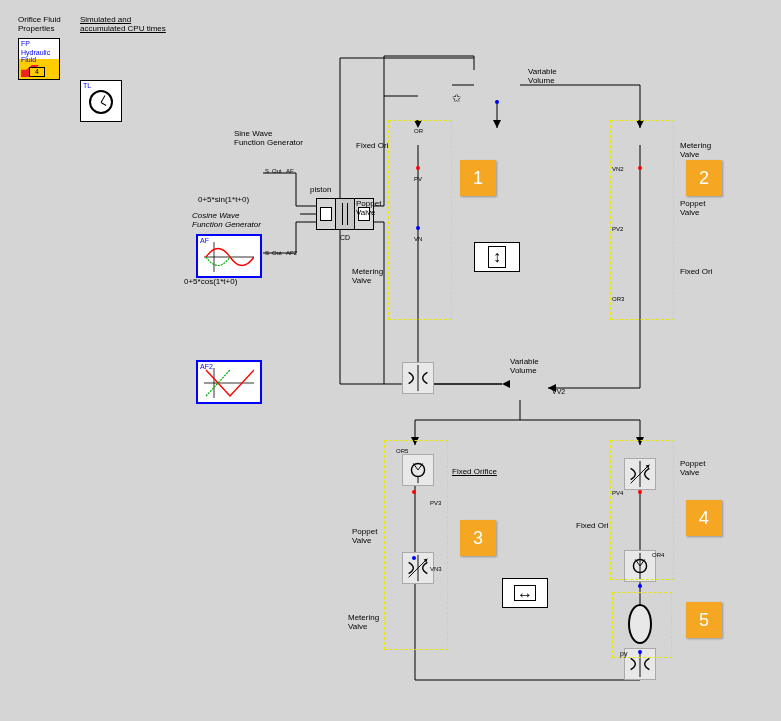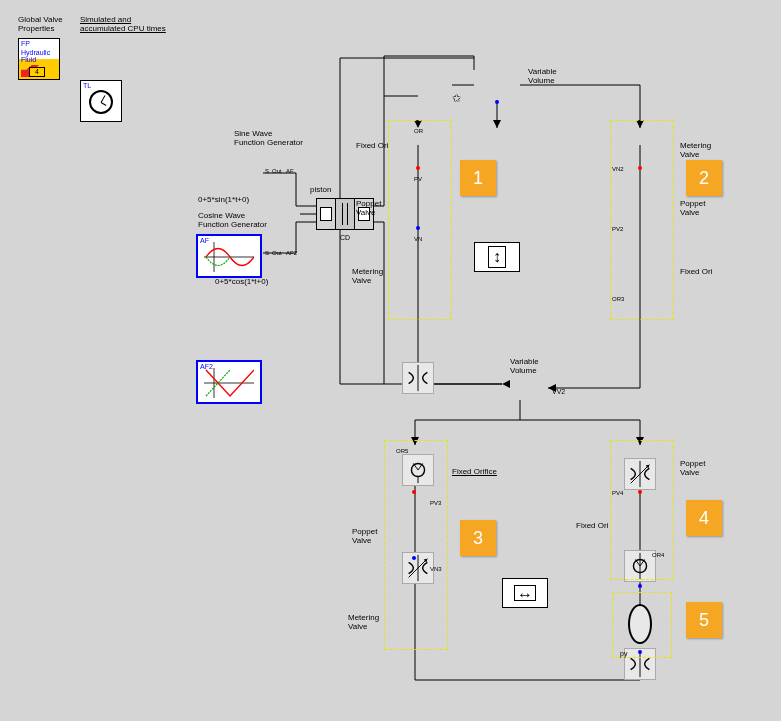--- a/index.html
+++ b/index.html
@@ -163,21 +163,21 @@
     <polygon points="418,128 414,120 422,120"></polygon>
     <polygon points="640,128 636,120 644,120"></polygon>
     <polygon points="415,445 411,437 419,437"></polygon>
     <polygon points="640,445 636,437 644,437"></polygon>
     <polygon points="497,128 493,120 501,120"></polygon>
     <polygon points="548,388 556,384 556,392"></polygon>
     <polygon points="502,384 510,380 510,388"></polygon>
   </g>
 </svg>
 
-<div class="abs label" style="top:16px; left:18px; white-space:pre;">Global Valve
+<div class="abs label" style="top:16px; left:18px; white-space:pre;">Orifice Fluid
 Properties</div>
 <div class="abs prop-block hydraulic-fluid-icon" style="top:38px; left:18px;">
   <span class="tiny-top-label">FP</span>
   <div style="position:absolute; top:10px; left:2px; font-size:7px; color:#00f; white-space:pre;">Hydraulic
 Fluid</div>
   <div class="red-oilcan"></div>
   <div class="yellow-badge">4</div>
 </div>
 
 <div class="abs label" style="top:16px; left:80px; white-space:pre;text-decoration:underline;">Simulated and
@@ -199,32 +199,32 @@
     <line x1="10" y1="0" x2="10" y2="30" stroke="#000" stroke-width="0.8"></line>
     <path d="M2 15 Q14 -2 26 15 Q38 32 50 15" stroke="#f00" stroke-width="1.4" fill="none"></path>
     <path d="M2 15 Q14 32 26 15" stroke="#0a0" stroke-width="1.2" fill="none" stroke-dasharray="2 1"></path>
   </svg>
 </div>
 <div class="abs label" style="top:196px; left:198px;">0+5*sin(1*t+0)</div>
 <span class="abs label" style="top:168px; left:265px; font-size:6px;">S</span>
 <span class="abs label" style="top:168px; left:272px; font-size:6px;">Out</span>
 <span class="abs label" style="top:168px; left:286px; font-size:6px;">AF</span>
 
-<div class="abs label" style="top:212px; left:198px; white-space:pre;">Cosine Wave
+<div class="abs label" style="top:212px; left:192px; white-space:pre;font-style:italic;">Cosine Wave
 Function Generator</div>
 <div class="abs gen-block" style="top:232px; left:196px;">
   <span class="tiny-top-label">AF2</span>
   <svg class="gen-wave" viewBox="0 0 50 30">
     <line x1="0" y1="15" x2="50" y2="15" stroke="#000" stroke-width="0.8"></line>
     <line x1="10" y1="0" x2="10" y2="30" stroke="#000" stroke-width="0.8"></line>
     <path d="M2 2 Q14 15 26 28 Q38 15 50 2" stroke="#f00" stroke-width="1.4" fill="none"></path>
     <path d="M2 28 Q14 15 26 2" stroke="#0a0" stroke-width="1.2" fill="none" stroke-dasharray="2 1"></path>
   </svg>
 </div>
-<div class="abs label" style="top:278px; left:215px;">0+5*cos(1*t+0)</div>
+<div class="abs label" style="top:278px; left:184px;">0+5*cos(1*t+0)</div>
 <span class="abs label" style="top:250px; left:265px; font-size:6px;">S</span>
 <span class="abs label" style="top:250px; left:272px; font-size:6px;">Out</span>
 <span class="abs label" style="top:250px; left:286px; font-size:6px;">AF2</span>
 
 <div class="abs label" style="top:186px; left:310px;">piston</div>
 <div class="abs mech-block piston-block" style="top:198px; left:316px;">
   <div class="piston-seg">
       <div style="position:absolute;top:8px;left:3px;right:3px;height:14px;border:1px solid #000;background:#fff;"></div>
     </div>
   <div class="piston-seg" style="background:#c8c8c8;">

